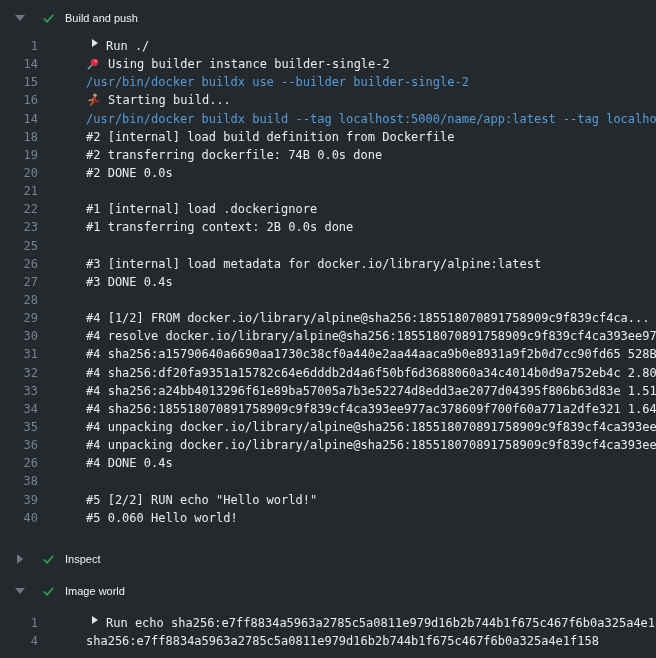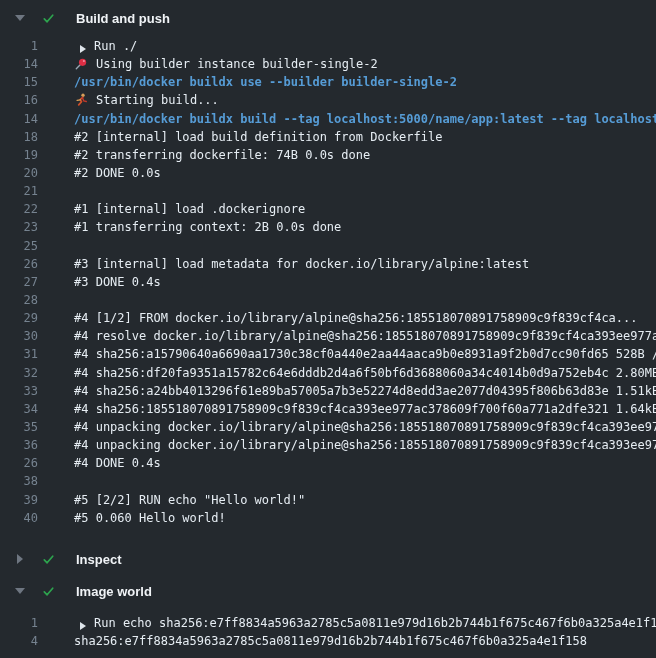--- a/index.html
+++ b/index.html
@@ -12,30 +12,30 @@
   }
   .log{position:absolute;inset:0;}
   .sec-header{
     position:absolute;left:14px;height:16px;
     display:flex;align-items:center;cursor:pointer;
   }
   .caret{width:12px;display:flex;justify-content:center;flex:none;}
   .caret-down{width:0;height:0;border-left:5px solid transparent;border-right:5px solid transparent;border-top:6px solid #6e7681;}
   .caret-right{width:0;height:0;border-top:5px solid transparent;border-bottom:5px solid transparent;border-left:6px solid #6e7681;}
   .check{margin-left:15px;flex:none;display:flex;align-items:center;}
-  .sec-label{margin-left:20px;color:#f0f3f6;font-size:13px;font-weight:bold;white-space:nowrap;}
+  .sec-label{margin-left:9px;color:#f0f3f6;font-size:11px;font-weight:normal;white-space:nowrap;}
   .rows{position:absolute;left:0;right:0;}
   .row{
     display:flex;align-items:center;height:18.15px;
     font-family:"DejaVu Sans Mono","Liberation Mono",monospace;
     font-size:12px;white-space:nowrap;
   }
   .num{width:38px;flex:none;text-align:right;color:#768390;cursor:pointer;}
-  .content{margin-left:36px;flex:none;color:#e6edf3;display:flex;align-items:flex-end;}
-  .content.cmd{color:#569cd6;font-weight:bold;}
+  .content{margin-left:48px;flex:none;color:#e6edf3;display:flex;align-items:flex-start;}
+  .content.cmd{color:#569cd6;font-weight:normal;}
   .run-arrow{
     display:inline-block;width:0;height:0;flex:none;
     border-top:4px solid transparent;border-bottom:4px solid transparent;
     border-left:6px solid #dfe5eb;margin:0 8px 0 6px;cursor:pointer;
   }
   .runline{cursor:pointer;}
   .inline-icon{margin-right:8px;flex:none;display:flex;align-items:center;}
 </style>
 </head>
 <body>

